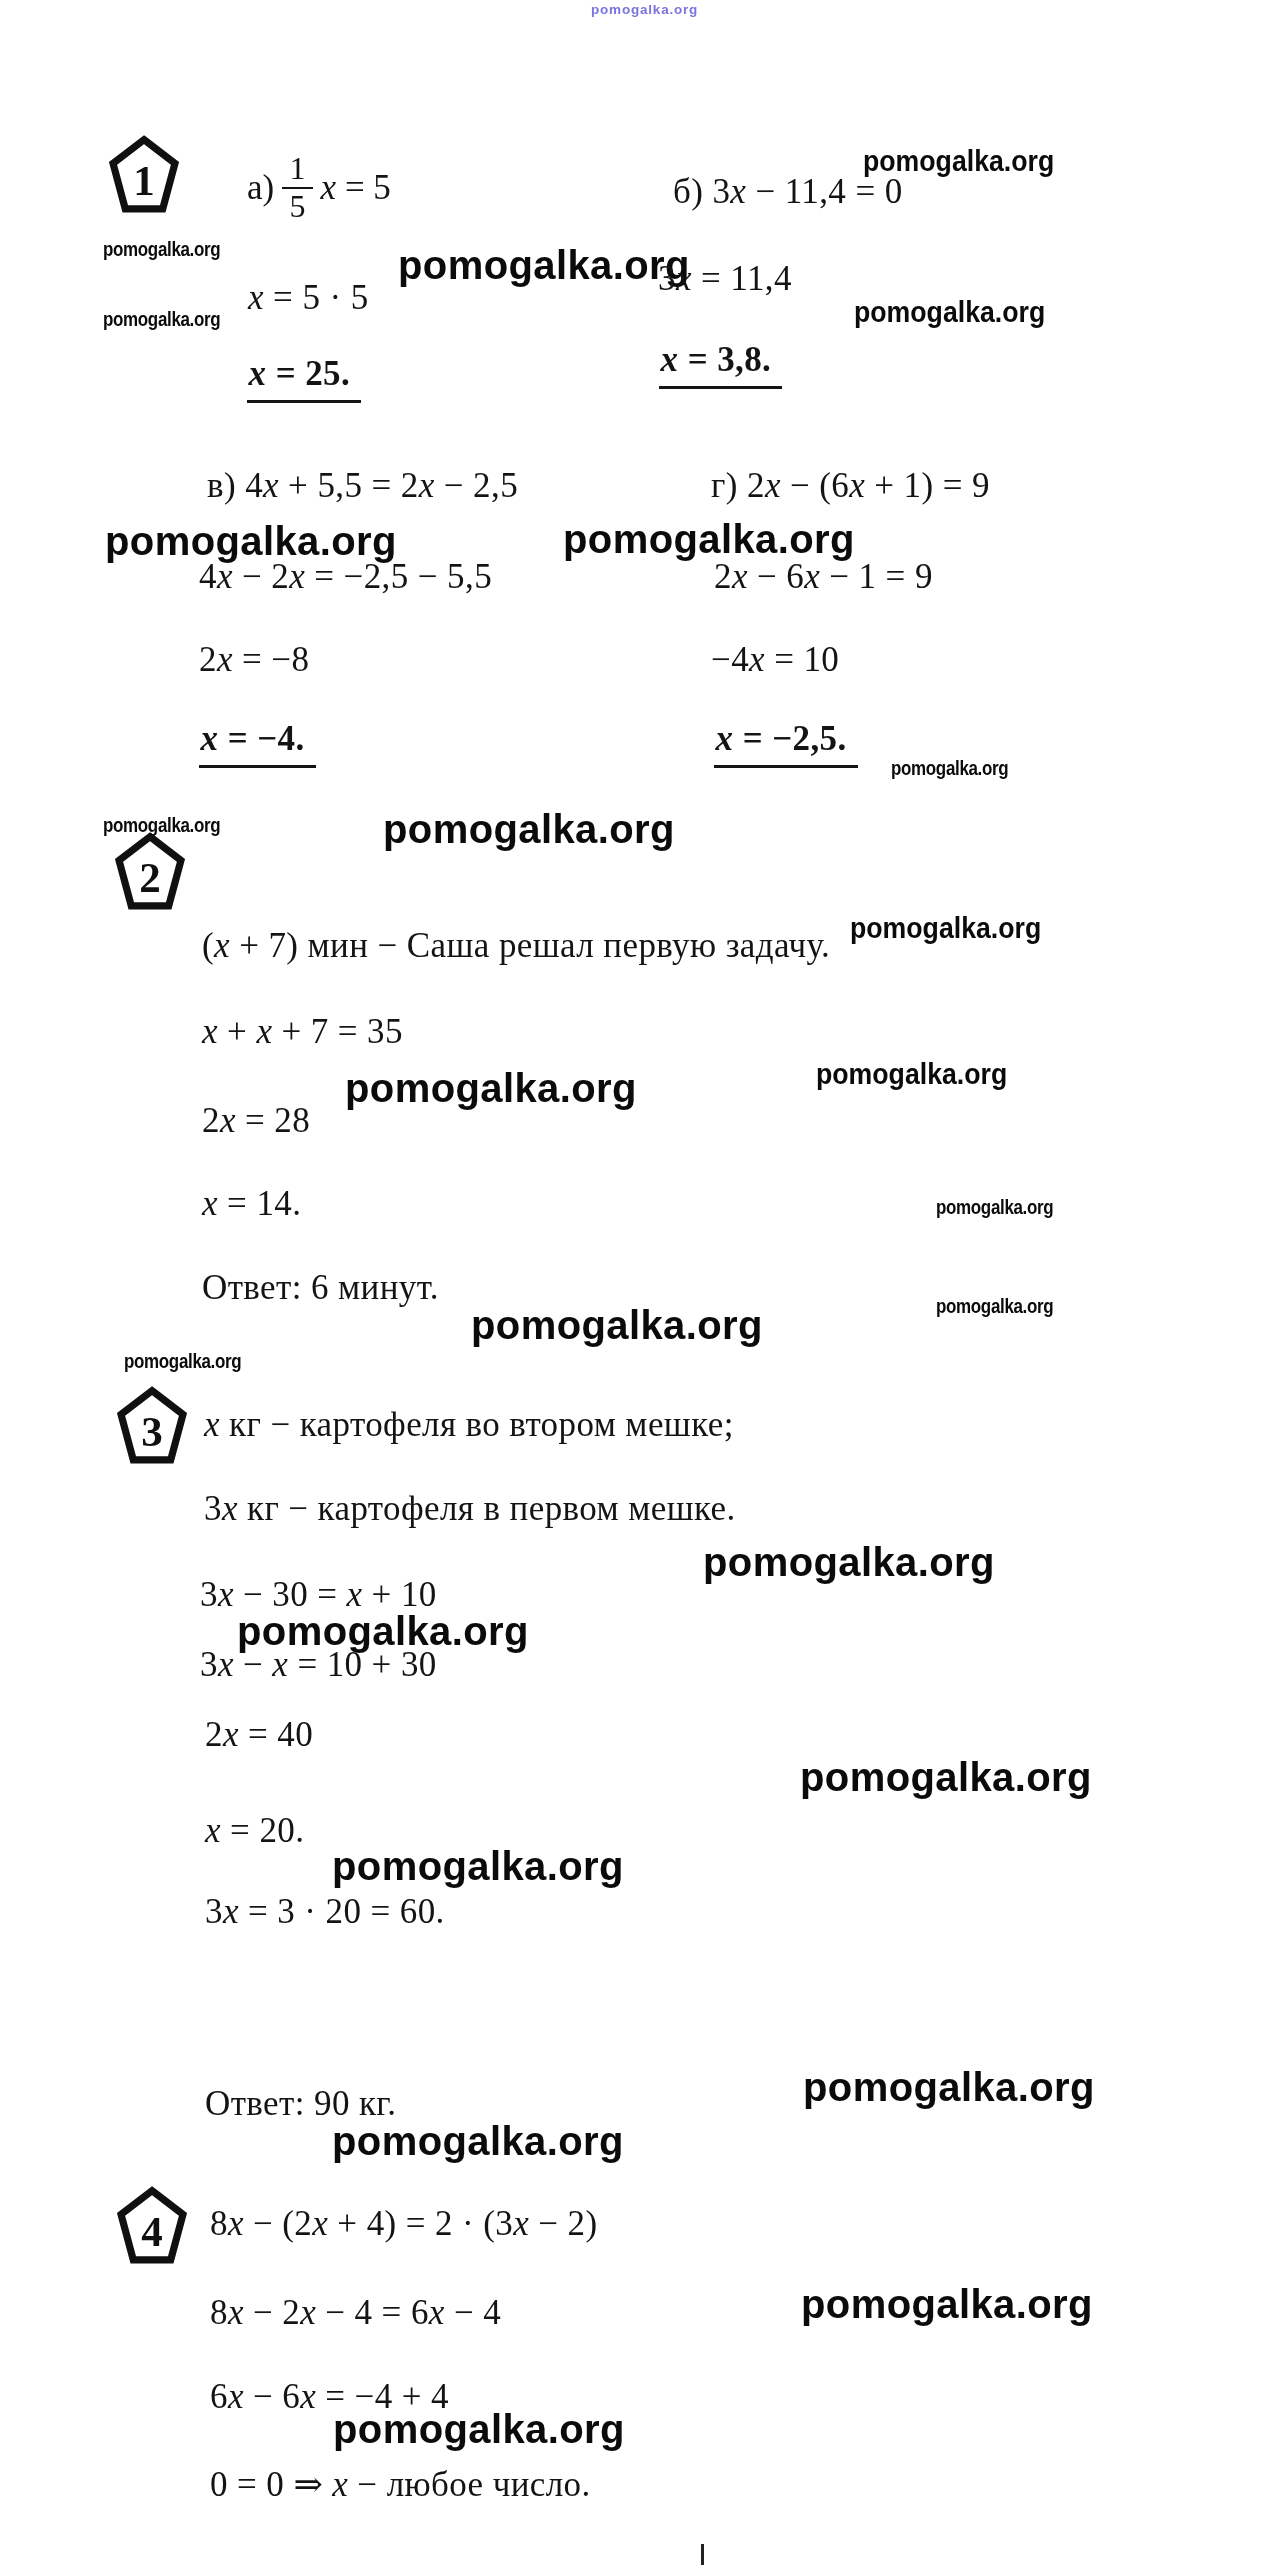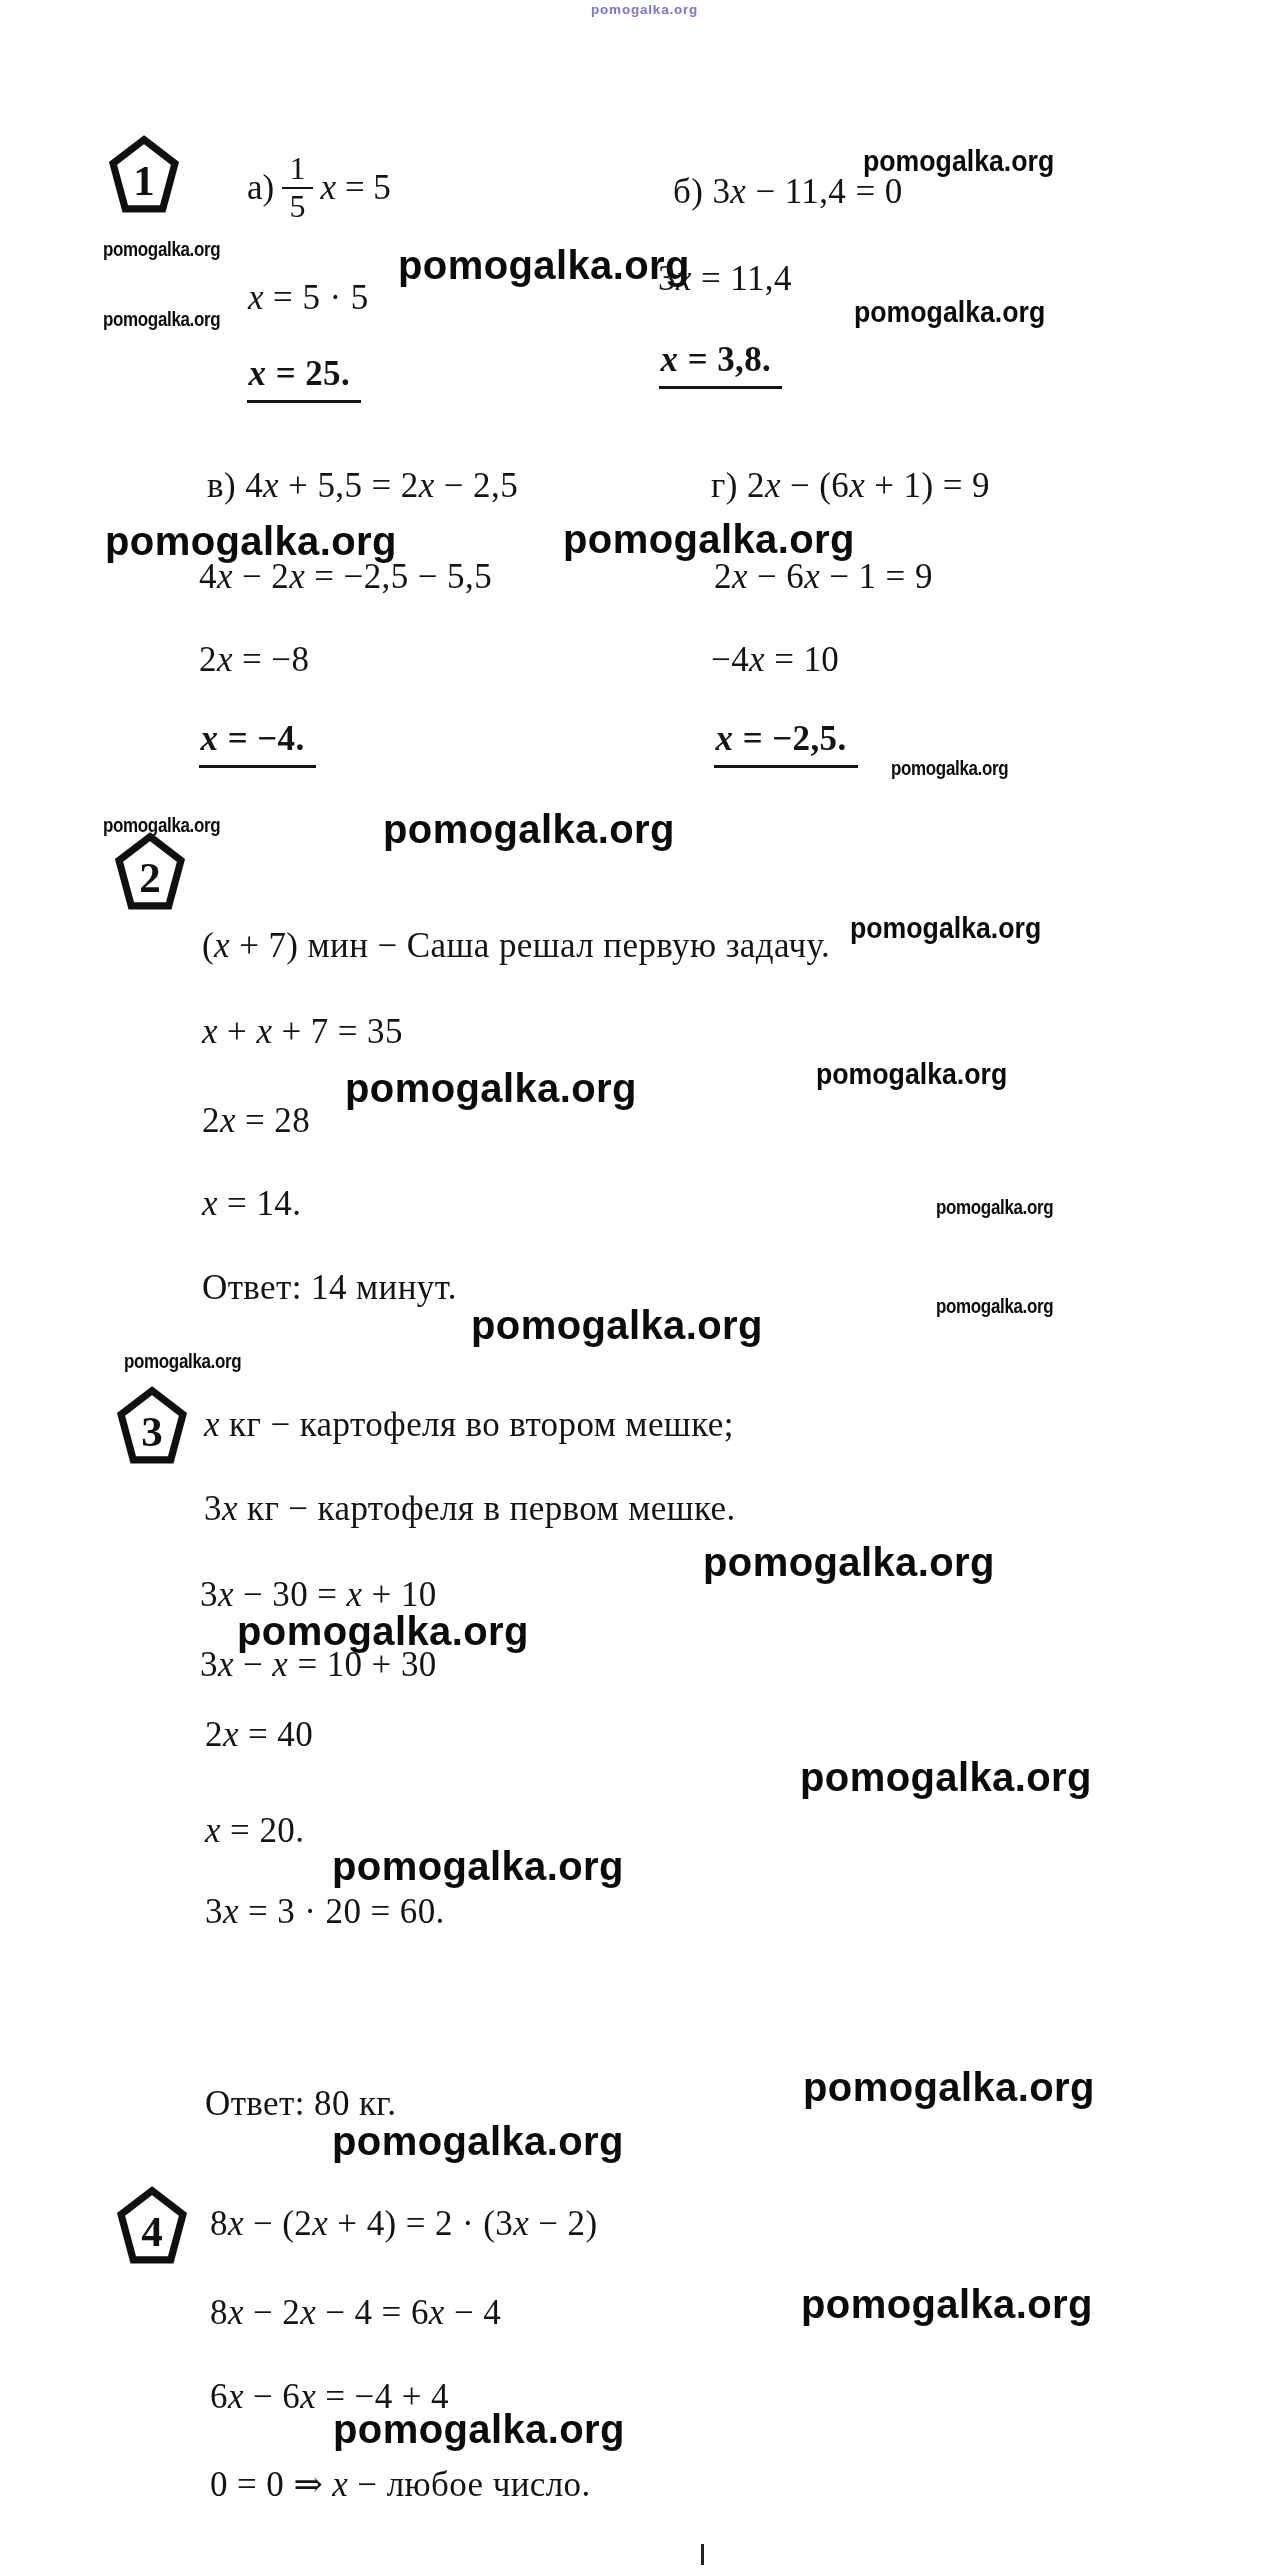--- a/index.html
+++ b/index.html
@@ -111,36 +111,36 @@
   <div class="badge" style="left:114px;top:832px">
     <svg viewBox="0 0 100 110">
       <polygon points="50,6 93,39 76,102 24,102 7,39" fill="none" stroke="#101010" stroke-width="10" stroke-linejoin="miter"></polygon>
     </svg>
     <span class="badge-num">2</span>
   </div>
   <div class="math-line mx" style="left:202px;top:926px">(<i>x</i> + 7) мин − Саша решал первую задачу.</div>
   <div class="math-line mx" style="left:202px;top:1012px"><i>x</i> + <i>x</i> + 7 = 35</div>
   <div class="math-line mx" style="left:202px;top:1101px">2<i>x</i> = 28</div>
   <div class="math-line mx" style="left:202px;top:1184px"><i>x</i> = 14.</div>
-  <div class="math-line mx" style="left:202px;top:1268px">Ответ: 14 минут.</div>
+  <div class="math-line mx" style="left:202px;top:1268px">Ответ: 6 минут.</div>
 
   <div class="badge" style="left:116px;top:1386px">
     <svg viewBox="0 0 100 110">
       <polygon points="50,6 93,39 76,102 24,102 7,39" fill="none" stroke="#101010" stroke-width="10" stroke-linejoin="miter"></polygon>
     </svg>
     <span class="badge-num">3</span>
   </div>
   <div class="math-line mx" style="left:204px;top:1405px"><i>x</i> кг − картофеля во втором мешке;</div>
   <div class="math-line mx" style="left:204px;top:1489px">3<i>x</i> кг − картофеля в первом мешке.</div>
   <div class="math-line mx" style="left:200px;top:1575px">3<i>x</i> − 30 = <i>x</i> + 10</div>
   <div class="math-line mx" style="left:200px;top:1645px">3<i>x</i> − <i>x</i> = 10 + 30</div>
   <div class="math-line mx" style="left:205px;top:1715px">2<i>x</i> = 40</div>
   <div class="math-line mx" style="left:205px;top:1811px"><i>x</i> = 20.</div>
   <div class="math-line mx" style="left:205px;top:1892px">3<i>x</i> = 3 · 20 = 60.</div>
-  <div class="math-line mx" style="left:205px;top:2084px">Ответ: 80 кг.</div>
+  <div class="math-line mx" style="left:205px;top:2084px">Ответ: 90 кг.</div>
 
   <div class="badge" style="left:116px;top:2186px">
     <svg viewBox="0 0 100 110">
       <polygon points="50,6 93,39 76,102 24,102 7,39" fill="none" stroke="#101010" stroke-width="10" stroke-linejoin="miter"></polygon>
     </svg>
     <span class="badge-num">4</span>
   </div>
   <div class="math-line mx" style="left:210px;top:2204px">8<i>x</i> − (2<i>x</i> + 4) = 2 · (3<i>x</i> − 2)</div>
   <div class="math-line mx" style="left:210px;top:2293px">8<i>x</i> − 2<i>x</i> − 4 = 6<i>x</i> − 4</div>
   <div class="math-line mx" style="left:210px;top:2377px">6<i>x</i> − 6<i>x</i> = −4 + 4</div>

